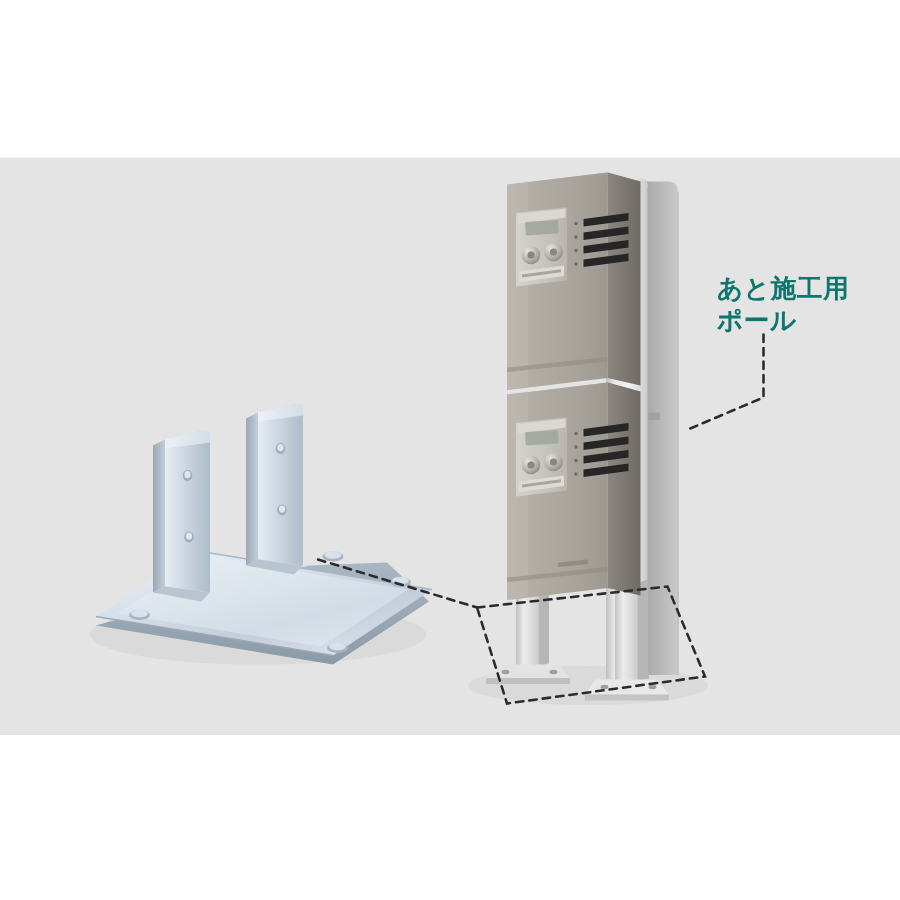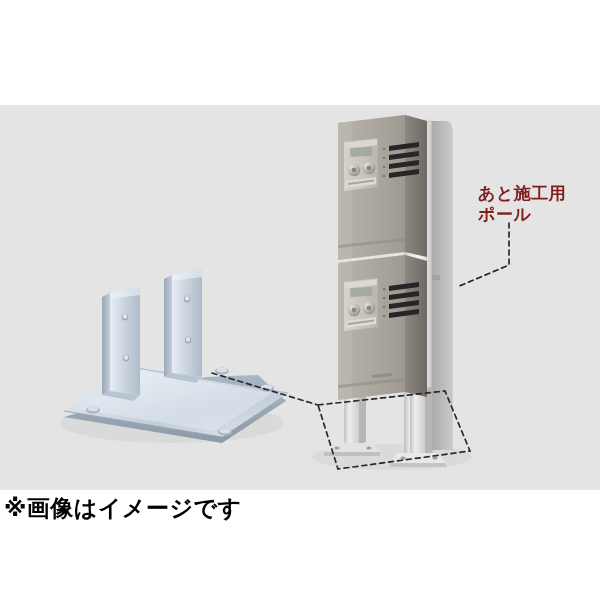--- a/index.html
+++ b/index.html
@@ -30,21 +30,21 @@
   }
   #illus-svg {
     position: absolute;
     left: 0;
     top: 0;
     display: block;
   }
   
   .ill-label {
     position: absolute;
-    color: #7f1d1d;
+    color: #0f766e;
     font-family: "DejaVu Sans", "Liberation Sans", sans-serif;
     font-weight: 700;
     letter-spacing: 0.5px;
     white-space: pre;
     line-height: 1.22;
   }
   #label-bracket {
     left: 58px;
     top: 429px;
     font-size: 17px;
@@ -322,15 +322,14 @@
       <g fill="none" stroke="#2b2b2b" stroke-width="1.7" stroke-dasharray="5 4" stroke-linecap="round">
         <path d="M 509 118 L 509 160 L 457 182"></path>
       </g>
     </svg>
 
 
     <div class="ill-label" id="label-pole" style="left:478px; top:78px;">あと施工用
 ポール</div>
   </div>
 
-  <div id="footer-note">※画像はイメージです</div>
 
 </div>
 
 </body></html>

